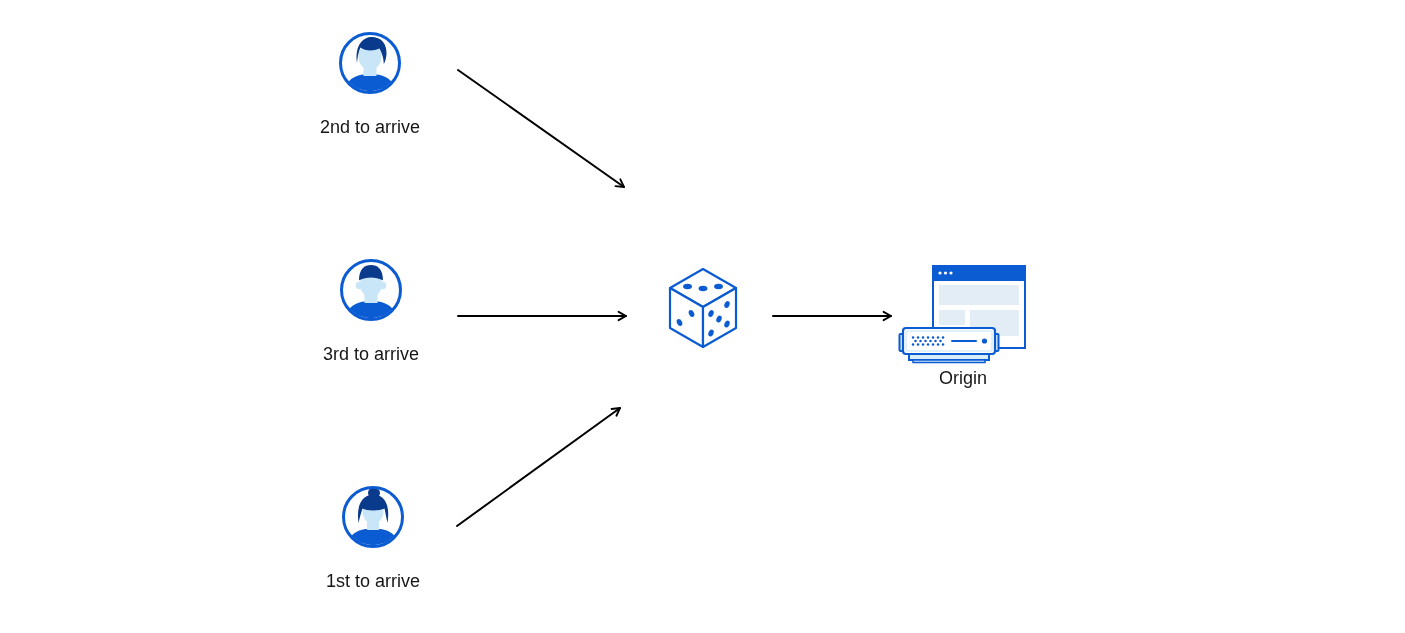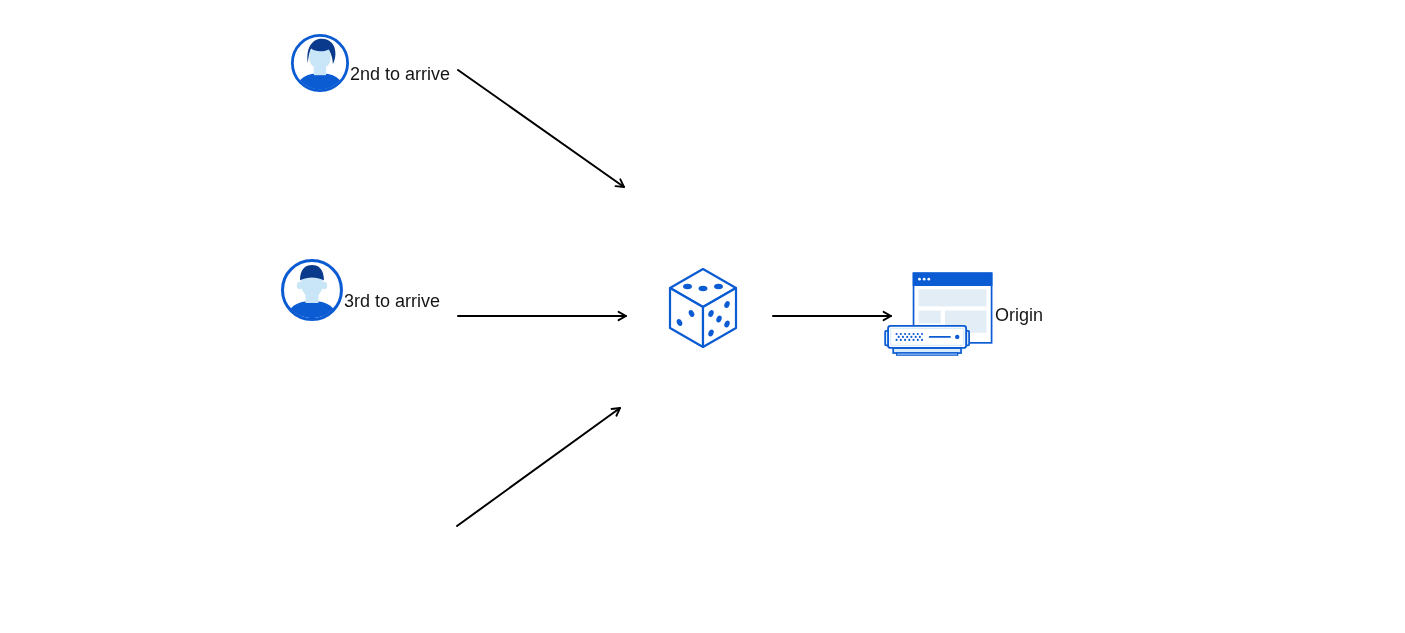--- a/index.html
+++ b/index.html
@@ -16,21 +16,21 @@
   *{box-sizing:border-box;margin:0;padding:0;}
   html,body{width:1405px;height:633px;}
   body{
     background:var(--c-bg);
     font-family:"Liberation Sans","DejaVu Sans",sans-serif;
     position:relative;
     overflow:hidden;
   }
   .canvas{position:absolute;left:0;top:0;width:1405px;height:633px;}
   .edges{position:absolute;left:0;top:0;pointer-events:none;}
-  .node{position:absolute;display:flex;flex-direction:row;align-items:center;}
+  .node{position:absolute;display:flex;flex-direction:column;align-items:center;}
   .node svg{display:block;margin:0 auto;}
   .node-label{
     margin-top:22px;
     font-size:18px;
     line-height:20px;
     color:var(--c-text);
     text-align:center;
     white-space:nowrap;
   }
   .origin-label{margin-top:2px;}
@@ -62,38 +62,54 @@
       <g clip-path="url(#clipA)">
         <path d="M5,64 C7,47.5 19,43 32,43 C45,43 57,47.5 59,64 Z" fill="var(--c-primary)"></path>
         <rect x="25.5" y="29" width="13" height="16" fill="var(--c-face)"></rect>
         <ellipse cx="32" cy="25.5" rx="11.5" ry="13.5" fill="var(--c-face)"></ellipse>
         <path d="M19,32 C16.5,13 26,6 33.5,6 C43,6 49,12.5 48.5,23 C48.3,27 47,31 45.8,33 C45.5,27.5 44.5,23 41.5,17.5 C35,20.5 27,20 22.5,16.5 C20.5,20.5 19.6,26 19,32 Z" fill="var(--c-navy)"></path>
       </g>
     </svg>
     <div class="node-label">2nd to arrive</div>
   </div>
 
-  <div class="node" style="left:280px;top:258px;width:160px;">
+  <div class="node" style="left:291px;top:258px;width:160px;">
     <svg width="64" height="64" viewBox="0 0 64 64">
       <clipPath id="clipB">
           <circle cx="32" cy="32" r="28.2"></circle>
         </clipPath>
       <circle cx="32" cy="32" r="29.5" fill="#fff" stroke="var(--c-primary)" stroke-width="3"></circle>
       <g clip-path="url(#clipB)">
         <path d="M5,64 C7,47.5 19,43 32,43 C45,43 57,47.5 59,64 Z" fill="var(--c-primary)"></path>
         <rect x="25.5" y="29" width="13" height="16" fill="var(--c-face)"></rect>
         <ellipse cx="19.8" cy="27.5" rx="3" ry="3.8" fill="var(--c-face)"></ellipse>
         <ellipse cx="44.2" cy="27.5" rx="3" ry="3.8" fill="var(--c-face)"></ellipse>
         <ellipse cx="32" cy="26" rx="11" ry="13" fill="var(--c-face)"></ellipse>
         <path d="M20,22.5 C20,11 25.5,7 32,7 C38.5,7 44,11 44,22.5 C44,22.5 39,19.5 32,19.5 C25,19.5 20,22.5 20,22.5 Z" fill="var(--c-navy)"></path>
       </g>
     </svg>
     <div class="node-label">3rd to arrive</div>
   </div>
 
+  <div class="node" style="left:293px;top:485px;width:160px;">
+    <svg width="64" height="64" viewBox="0 0 64 64">
+      <clipPath id="clipC">
+          <circle cx="32" cy="32" r="28.2"></circle>
+        </clipPath>
+      <circle cx="32" cy="32" r="29.5" fill="#fff" stroke="var(--c-primary)" stroke-width="3"></circle>
+      <g clip-path="url(#clipC)">
+        <path d="M5,64 C7,47.5 19,43.5 32,43.5 C45,43.5 57,47.5 59,64 Z" fill="var(--c-primary)"></path>
+        <rect x="26" y="30" width="12" height="15" fill="var(--c-face)"></rect>
+        <ellipse cx="33" cy="8" rx="6" ry="5.5" fill="var(--c-navy)"></ellipse>
+        <ellipse cx="32" cy="26.5" rx="10.5" ry="12.5" fill="var(--c-face)"></ellipse>
+        <path d="M17.5,38 C14.5,15 25,9.5 32.5,9.5 C40,9.5 50,15 46.5,38 C45,31.5 44.3,27.5 43.5,23.5 C38.5,26 25.5,26 21.5,23.5 C20.2,27.5 19,31.5 17.5,38 Z" fill="var(--c-navy)"></path>
+      </g>
+    </svg>
+    <div class="node-label">1st to arrive</div>
+  </div>
 
   <div class="node" style="left:666px;top:266px;width:74px;">
     <svg width="74" height="84" viewBox="0 0 74 84">
       <g fill="#fff" stroke="var(--c-primary)" stroke-width="2.2" stroke-linejoin="round">
         <path d="M37,3 L70,22 L37,41 L4,22 Z"></path>
         <path d="M4,22 L37,41 L37,81 L4,62 Z"></path>
         <path d="M70,22 L37,41 L37,81 L70,62 Z"></path>
       </g>
       <g fill="var(--c-primary)">
 

